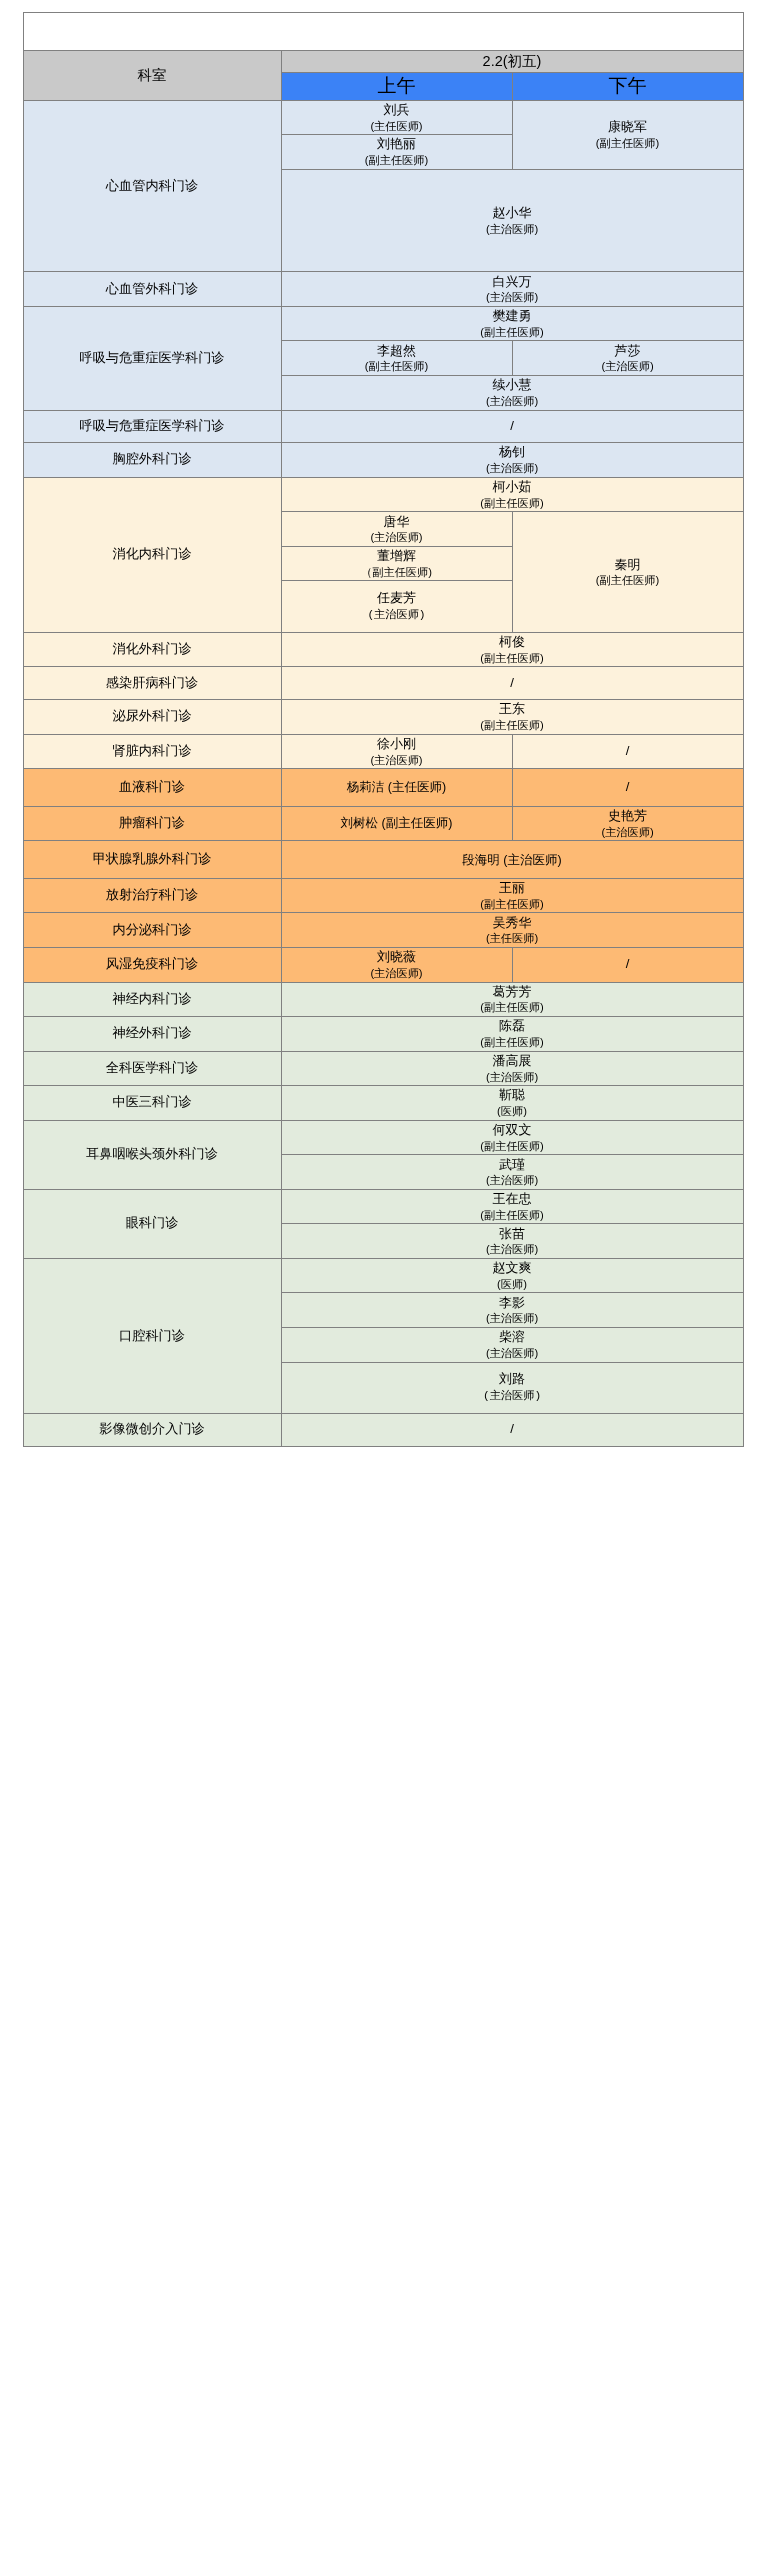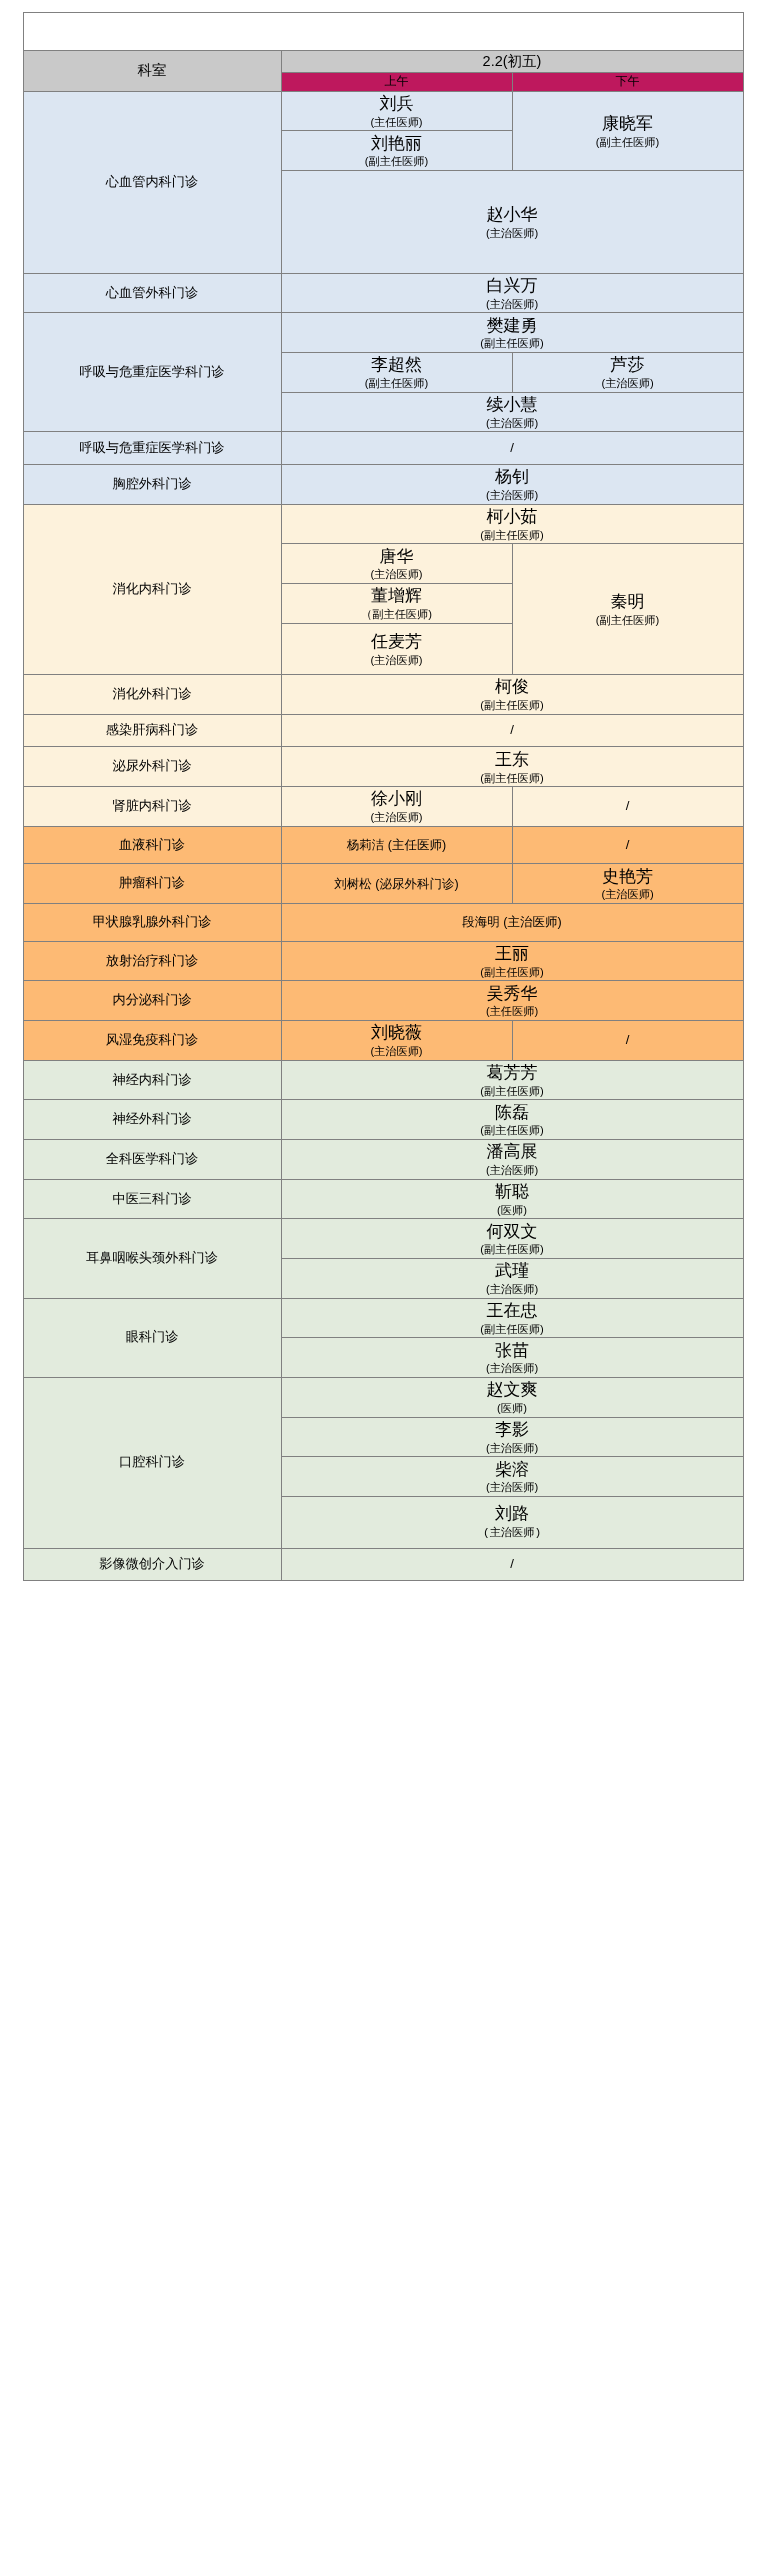--- a/index.html
+++ b/index.html
@@ -34,35 +34,35 @@
     height: 34px;
     background: #ffffff;
     border: 0.7px solid #808080;
   }
   .hdr {
     background: #c9c9c9;
     font-weight: bold;
     font-size: 14.5px;
   }
   .hdr-sub {
-    background: #be185d;
+    background: #3b82f6;
     font-weight: normal;
-    font-size: 12px;
+    font-size: 19px;
   }
   .dept {
     font-weight: bold;
     font-size: 13.2px;
     margin-top: 20px;
   }
   .cell {
     font-size: 12.5px;
   }
   .name {
     display: block;
-    font-size: 17px;
+    font-size: 13px;
   }
   .title {
     display: block;
     font-size: 11.2px;
   }
   .slash {
     font-size: 13.2px;
   }
   
   .g-blue   { background: #dce6f2; }
@@ -184,21 +184,21 @@
           <span class="title">(副主任医师)</span>
         </td>
       </tr>
       <tr>
         <td class="cell g-orange">
           <span class="name">董增辉</span>
           <span class="title">（副主任医师)</span>
         </td>
       </tr>
       <tr>
-        <td class="cell g-orange" style="height:48px;">
+        <td class="cell g-orange" style="height:48px;font-family:Liberation Mono, monospace;">
           <span class="name">任麦芳</span>
           <span class="title">(主治医师)</span>
         </td>
       </tr>
 
       <tr>
         <td class="dept g-orange">消化外科门诊</td>
         <td class="cell g-orange" colspan="2">
           <span class="name">柯俊</span>
           <span class="title">(副主任医师)</span>
@@ -228,21 +228,21 @@
       </tr>
 
       <tr>
         <td class="dept g-pink">血液科门诊</td>
         <td class="cell g-pink" style="height:34px;margin-left:40px;">杨莉洁 (主任医师)</td>
         <td class="cell g-pink slash">/</td>
       </tr>
 
       <tr>
         <td class="dept g-pink">肿瘤科门诊</td>
-        <td class="cell g-pink">刘树松 (泌尿外科门诊)</td>
+        <td class="cell g-pink">刘树松 (副主任医师)</td>
         <td class="cell g-pink">
           <span class="name">史艳芳</span>
           <span class="title">(主治医师)</span>
         </td>
       </tr>
 
       <tr>
         <td class="dept g-pink">甲状腺乳腺外科门诊</td>
         <td class="cell g-pink" colspan="2" style="height:34px;">段海明 (主治医师)</td>
       </tr>

